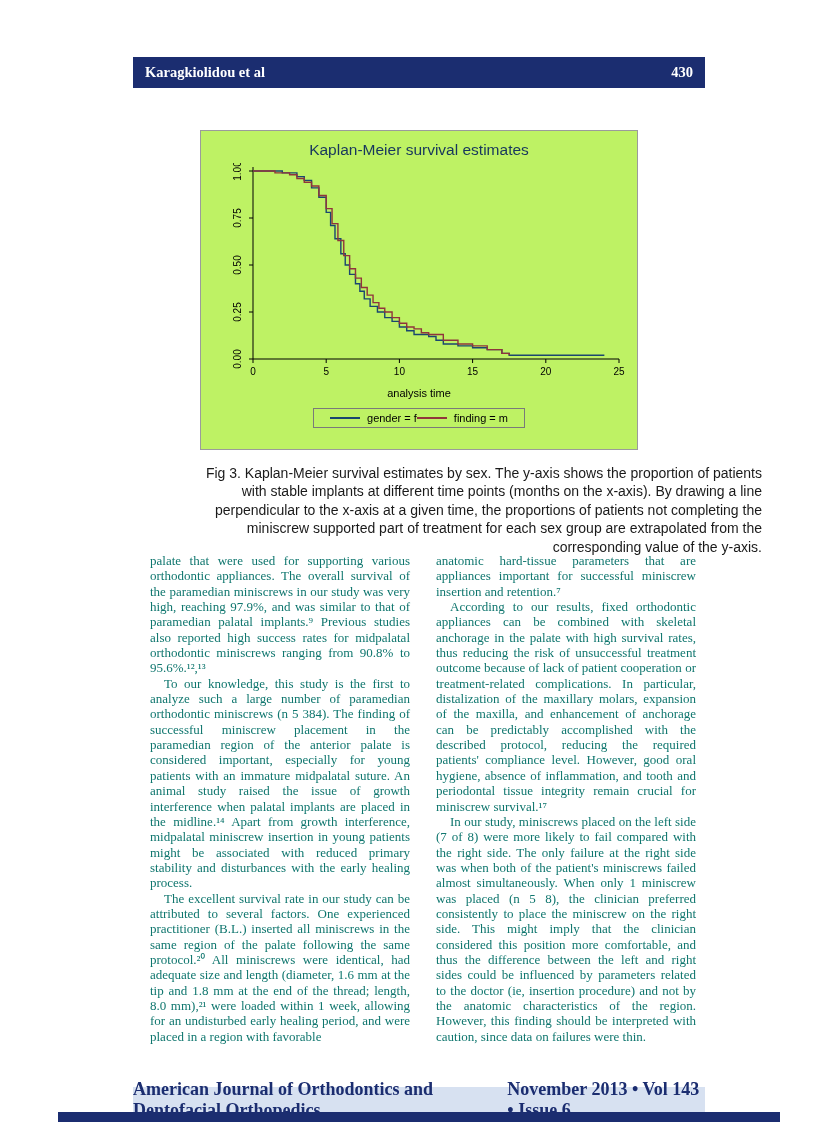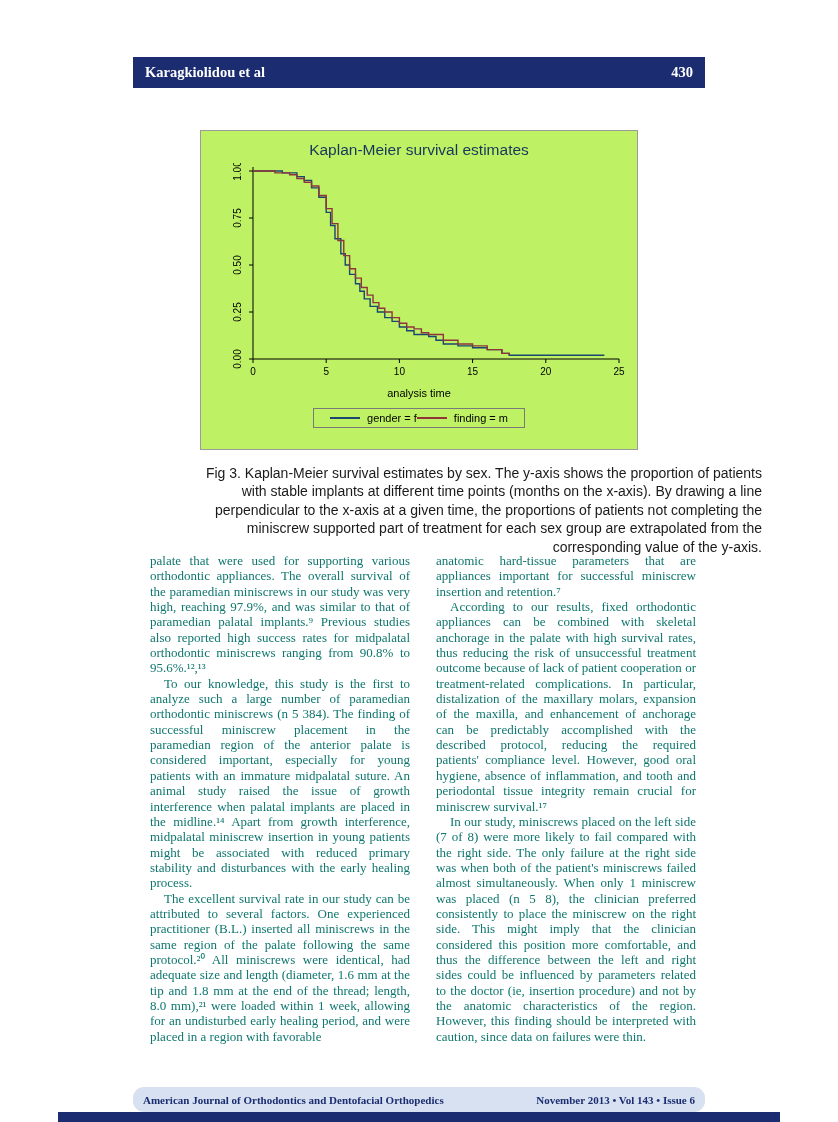--- a/index.html
+++ b/index.html
@@ -55,21 +55,21 @@
   }
   .col { flex:1; min-width:0; }
   .col p { text-indent:14px; }
   .col p:first-child { text-indent:0; }
 
   
   .footer-band {
     position:absolute; left:75px; right:75px; bottom:10px; height:25px;
     background:#d7e1f1; color:#1b2d70;
     display:flex; justify-content:space-between; align-items:center;
-    padding:0 10px; font-weight:bold; font-size:11px;border-radius:11px;
+    padding:0 0; font-weight:bold; font-size:18px;
   }
   .footer-strip {
     position:absolute; left:0; right:0; bottom:0; height:10px;
     background:#1b2d70;
   }
 </style>
 </head>
 <body>
 
 <div class="page">

